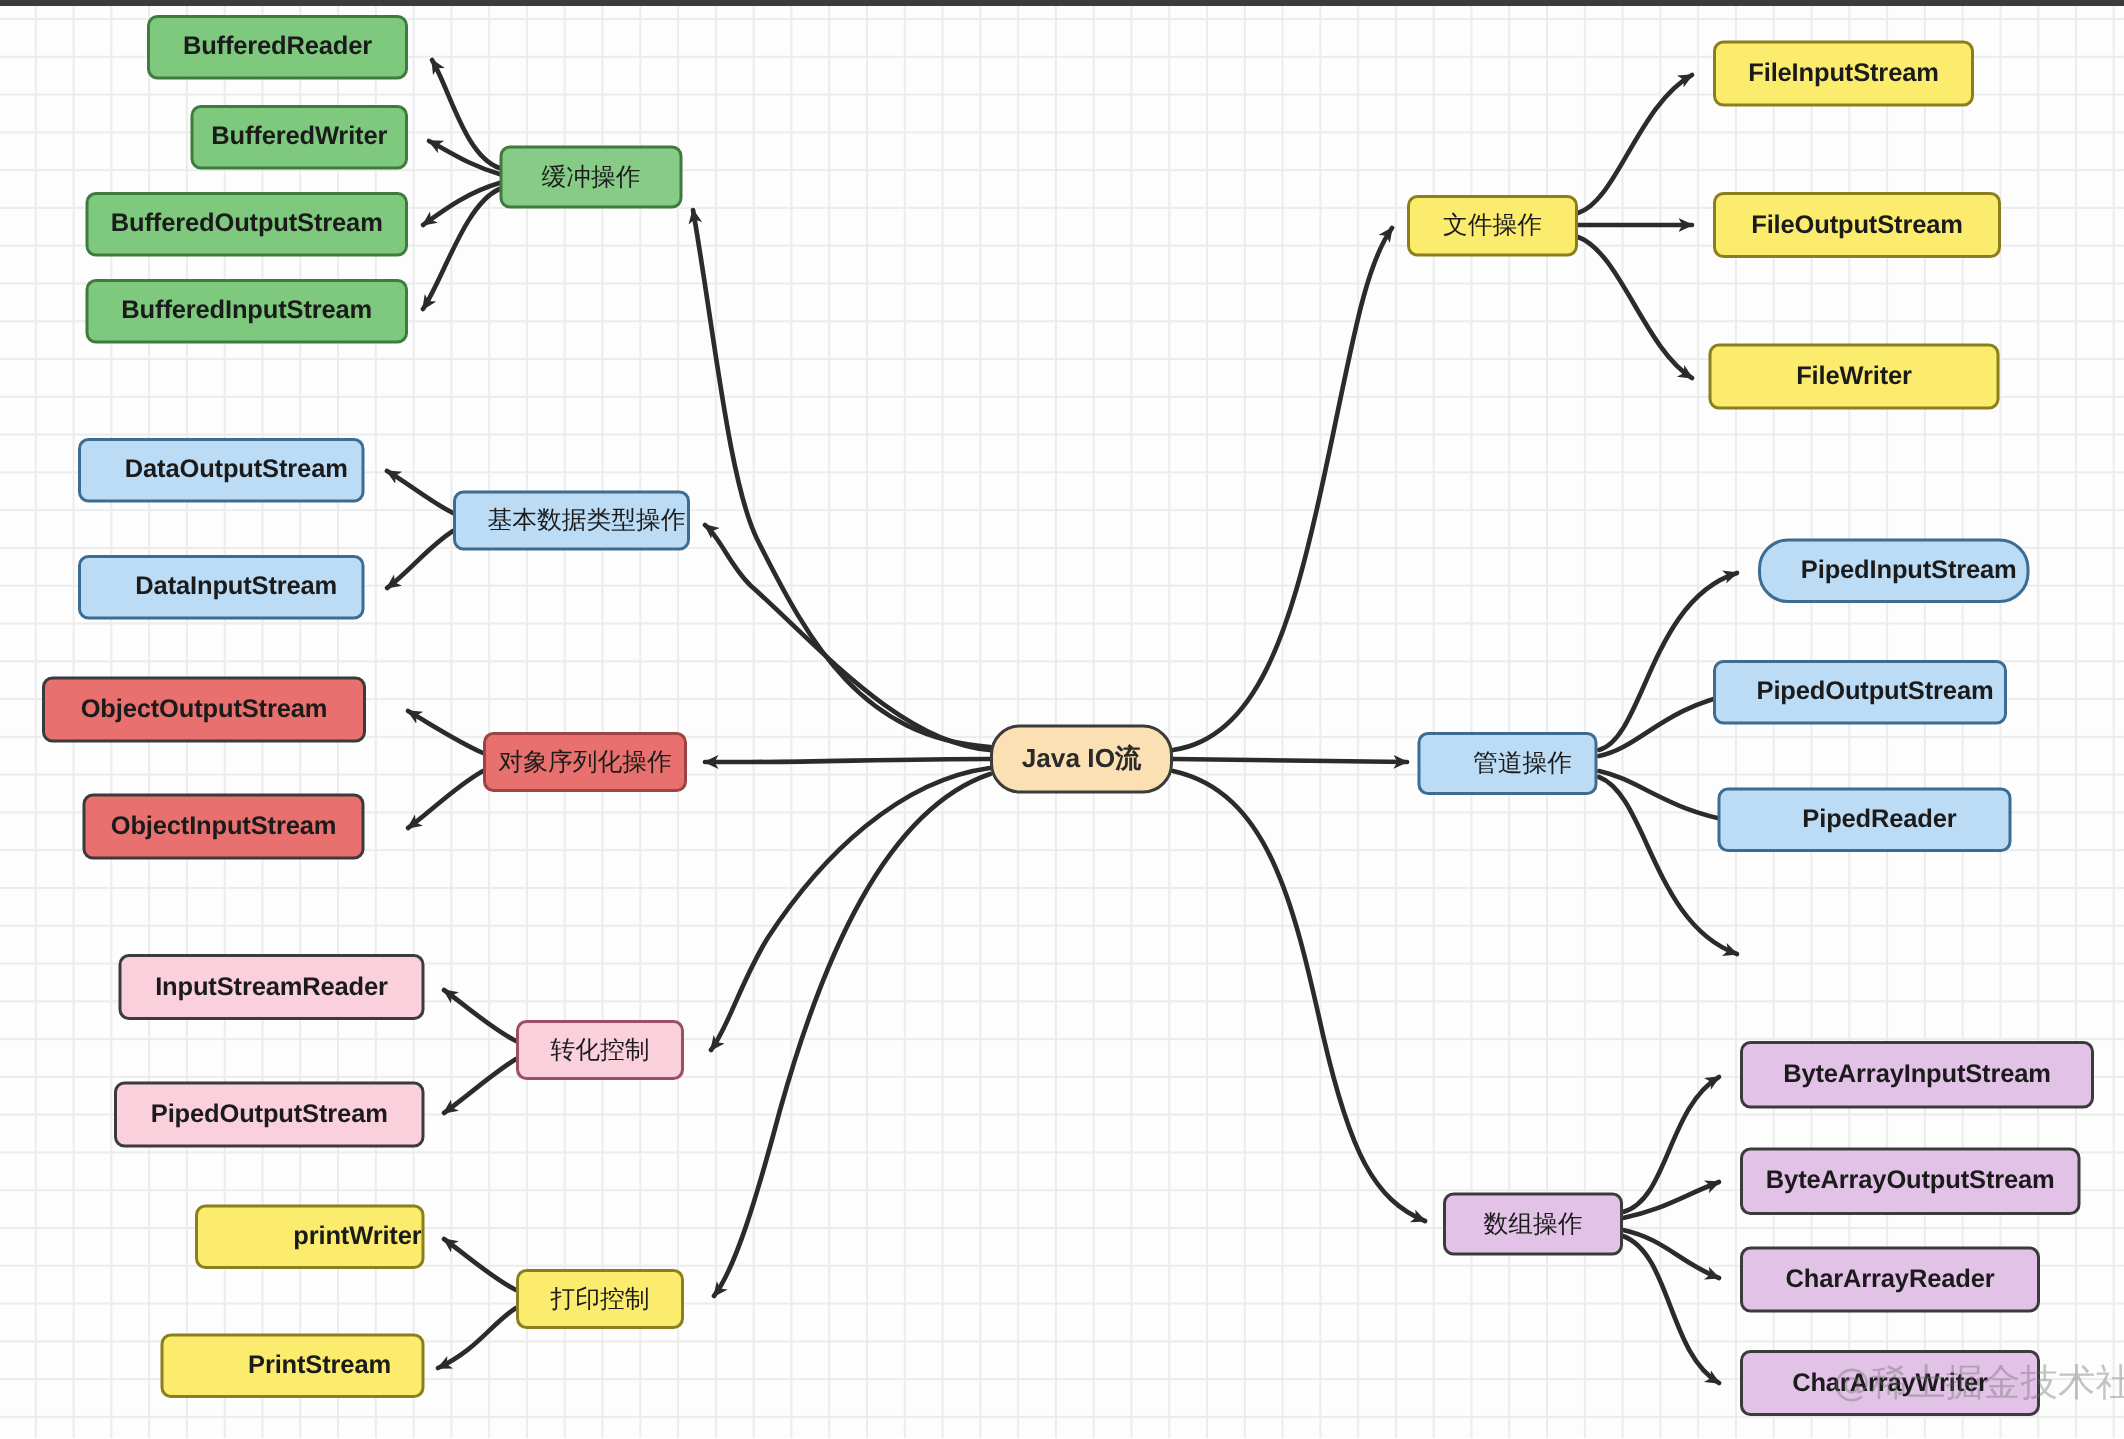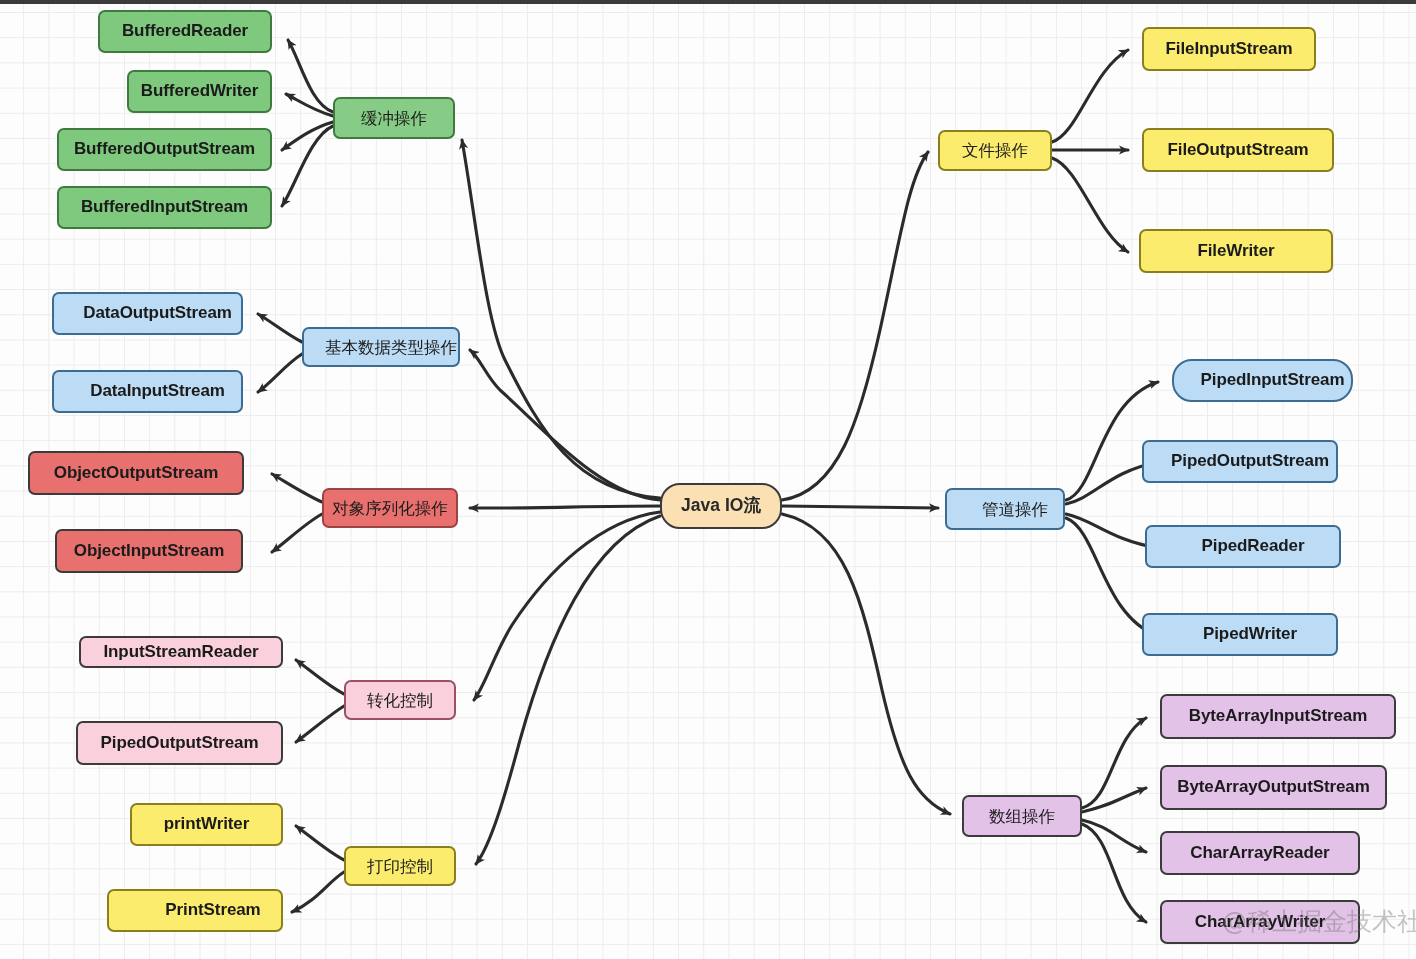--- a/index.html
+++ b/index.html
@@ -180,31 +180,31 @@
   <div class="node leaf c-red" style="left:28px; top:451px; width:216px; height:44px;">
     <span>ObjectOutputStream</span>
   </div>
   <div class="node leaf c-red" style="left:55px; top:529px; width:188px; height:44px;">
     <span>ObjectInputStream</span>
   </div>
 
   <div class="node branch c-pink-b" style="left:344px; top:680px; width:112px; height:40px;">
     <span>转化控制</span>
   </div>
-  <div class="node leaf c-pink" style="left:79px; top:636px; width:204px; height:32px;">
+  <div class="node leaf c-pink" style="left:79px; top:636px; width:204px; height:44px;">
     <span>InputStreamReader</span>
   </div>
   <div class="node leaf c-pink" style="left:76px; top:721px; width:207px; height:44px;">
     <span>PipedOutputStream</span>
   </div>
 
   <div class="node branch c-yellow" style="left:344px; top:846px; width:112px; height:40px;">
     <span>打印控制</span>
   </div>
-  <div class="node leaf c-yellow" style="left:130px; top:803px; width:153px; height:43px;">
+  <div class="node leaf c-yellow" style="left:130px; top:803px; width:153px; height:43px;justify-content:flex-end;">
     <span>printWriter</span>
   </div>
   <div class="node leaf c-yellow" style="left:107px; top:889px; width:176px; height:43px;padding-left:36px;">
     <span>PrintStream</span>
   </div>
 
   <div class="node branch c-yellow" style="left:938px; top:130px; width:114px; height:41px;">
     <span>文件操作</span>
   </div>
   <div class="node leaf c-yellow" style="left:1142px; top:27px; width:174px; height:44px;">
@@ -222,23 +222,20 @@
   </div>
   <div class="node leaf c-blue" style="left:1172px; top:359px; width:181px; height:43px;border-radius:20px;">
     <span>PipedInputStream</span>
   </div>
   <div class="node leaf c-blue" style="left:1142px; top:440px; width:196px; height:43px;">
     <span>PipedOutputStream</span>
   </div>
   <div class="node leaf c-blue" style="left:1145px; top:525px; width:196px; height:43px;">
     <span>PipedReader</span>
   </div>
-  <div class="node leaf c-blue" style="left:1142px; top:613px; width:196px; height:43px;">
-    <span>PipedWriter</span>
-  </div>
 
   <div class="node branch c-purple" style="left:962px; top:795px; width:120px; height:42px;">
     <span>数组操作</span>
   </div>
   <div class="node leaf c-purple" style="left:1160px; top:694px; width:236px; height:45px;">
     <span>ByteArrayInputStream</span>
   </div>
   <div class="node leaf c-purple" style="left:1160px; top:765px; width:227px; height:45px;">
     <span>ByteArrayOutputStream</span>
   </div>

